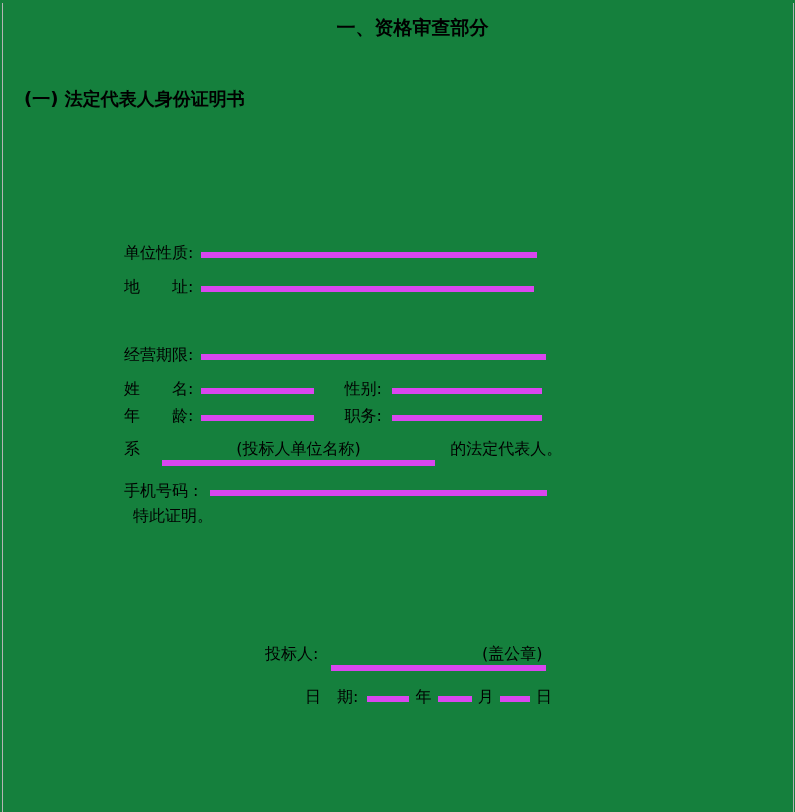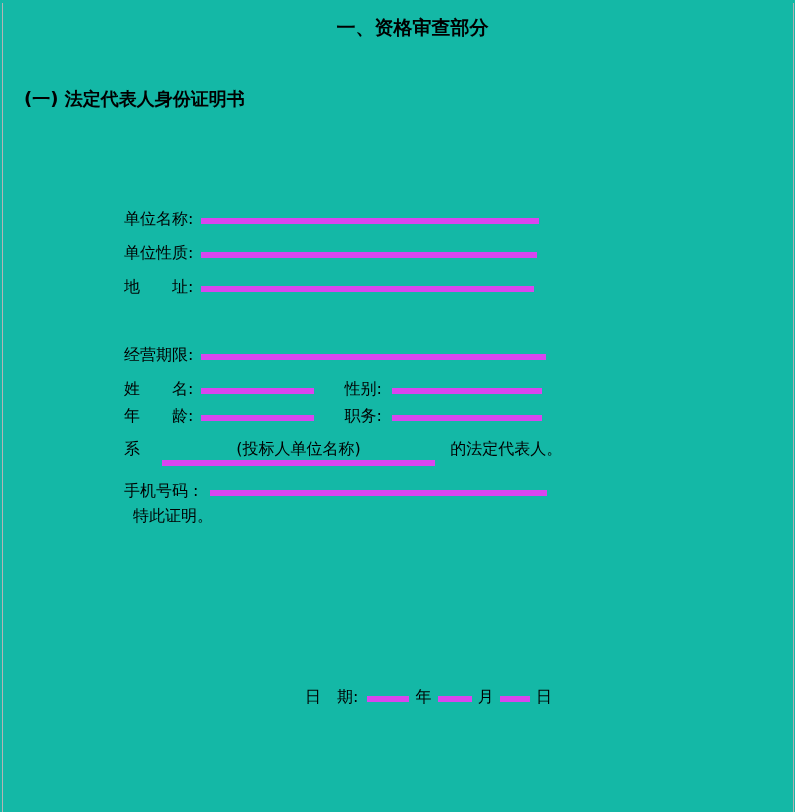--- a/index.html
+++ b/index.html
@@ -6,21 +6,21 @@
     margin: 0;
     padding: 0;
     background: #ffffff;
     font-family: "DejaVu Sans", "Liberation Sans", sans-serif;
     color: #000000;
   }
   .page {
     position: relative;
     width: 795px;
     height: 812px;
-    background: #14b8a6;
+    background: #15803d;
     overflow: hidden;
   }
   .page-edge {
     position: absolute;
     top: 3px;
     bottom: 0;
     width: 1px;
     background: #b4b4b4;
   }
   .edge-left  { left: 2px; }
@@ -81,24 +81,20 @@
 </head>
 <body>
 
 <div class="page">
   <div class="page-edge edge-left"></div>
   <div class="page-edge edge-right"></div>
 
   <h1 class="doc-title">一、资格审查部分</h1>
   <h2 class="doc-subtitle">(一) 法定代表人身份证明书</h2>
 
-  <div class="row" style="top:200px">
-    <span class="lbl">单位名称:</span>
-    <span class="blank" style="width:338px"></span>
-  </div>
 
   <div class="row" style="top:234px">
     <span class="lbl">单位性质:</span>
     <span class="blank" style="width:336px"></span>
   </div>
 
   <div class="row" style="top:268px">
     <span class="lbl">地　　址:</span>
     <span class="blank" style="width:333px"></span>
   </div>
@@ -131,20 +127,24 @@
 
   <div class="row" style="top:472px">
     <span class="lbl">手机号码 :</span>
     <span class="blank" style="width:337px;margin-left:6px"></span>
   </div>
 
   <div class="row closing-row" style="top:505px">
     <span class="lbl">特此证明。</span>
   </div>
 
+  <div class="row sig-row-bidder" style="top:643px">
+    <span class="lbl">投标人:</span>
+    <span class="blank filled right" style="width:215px;margin-left:8px">(盖公章)</span>
+  </div>
 
   <div class="row sig-row-date" style="top:678px">
     <span class="lbl">日　期:</span>
     <span class="blank" style="width:42px;margin-left:4px"></span>
     <span class="lbl" style="margin-left:1px">年</span>
     <span class="blank" style="width:34px;margin-left:1px"></span>
     <span class="lbl" style="margin-left:1px">月</span>
     <span class="blank" style="width:30px;margin-left:1px"></span>
     <span class="lbl" style="margin-left:1px">日</span>
   </div>

